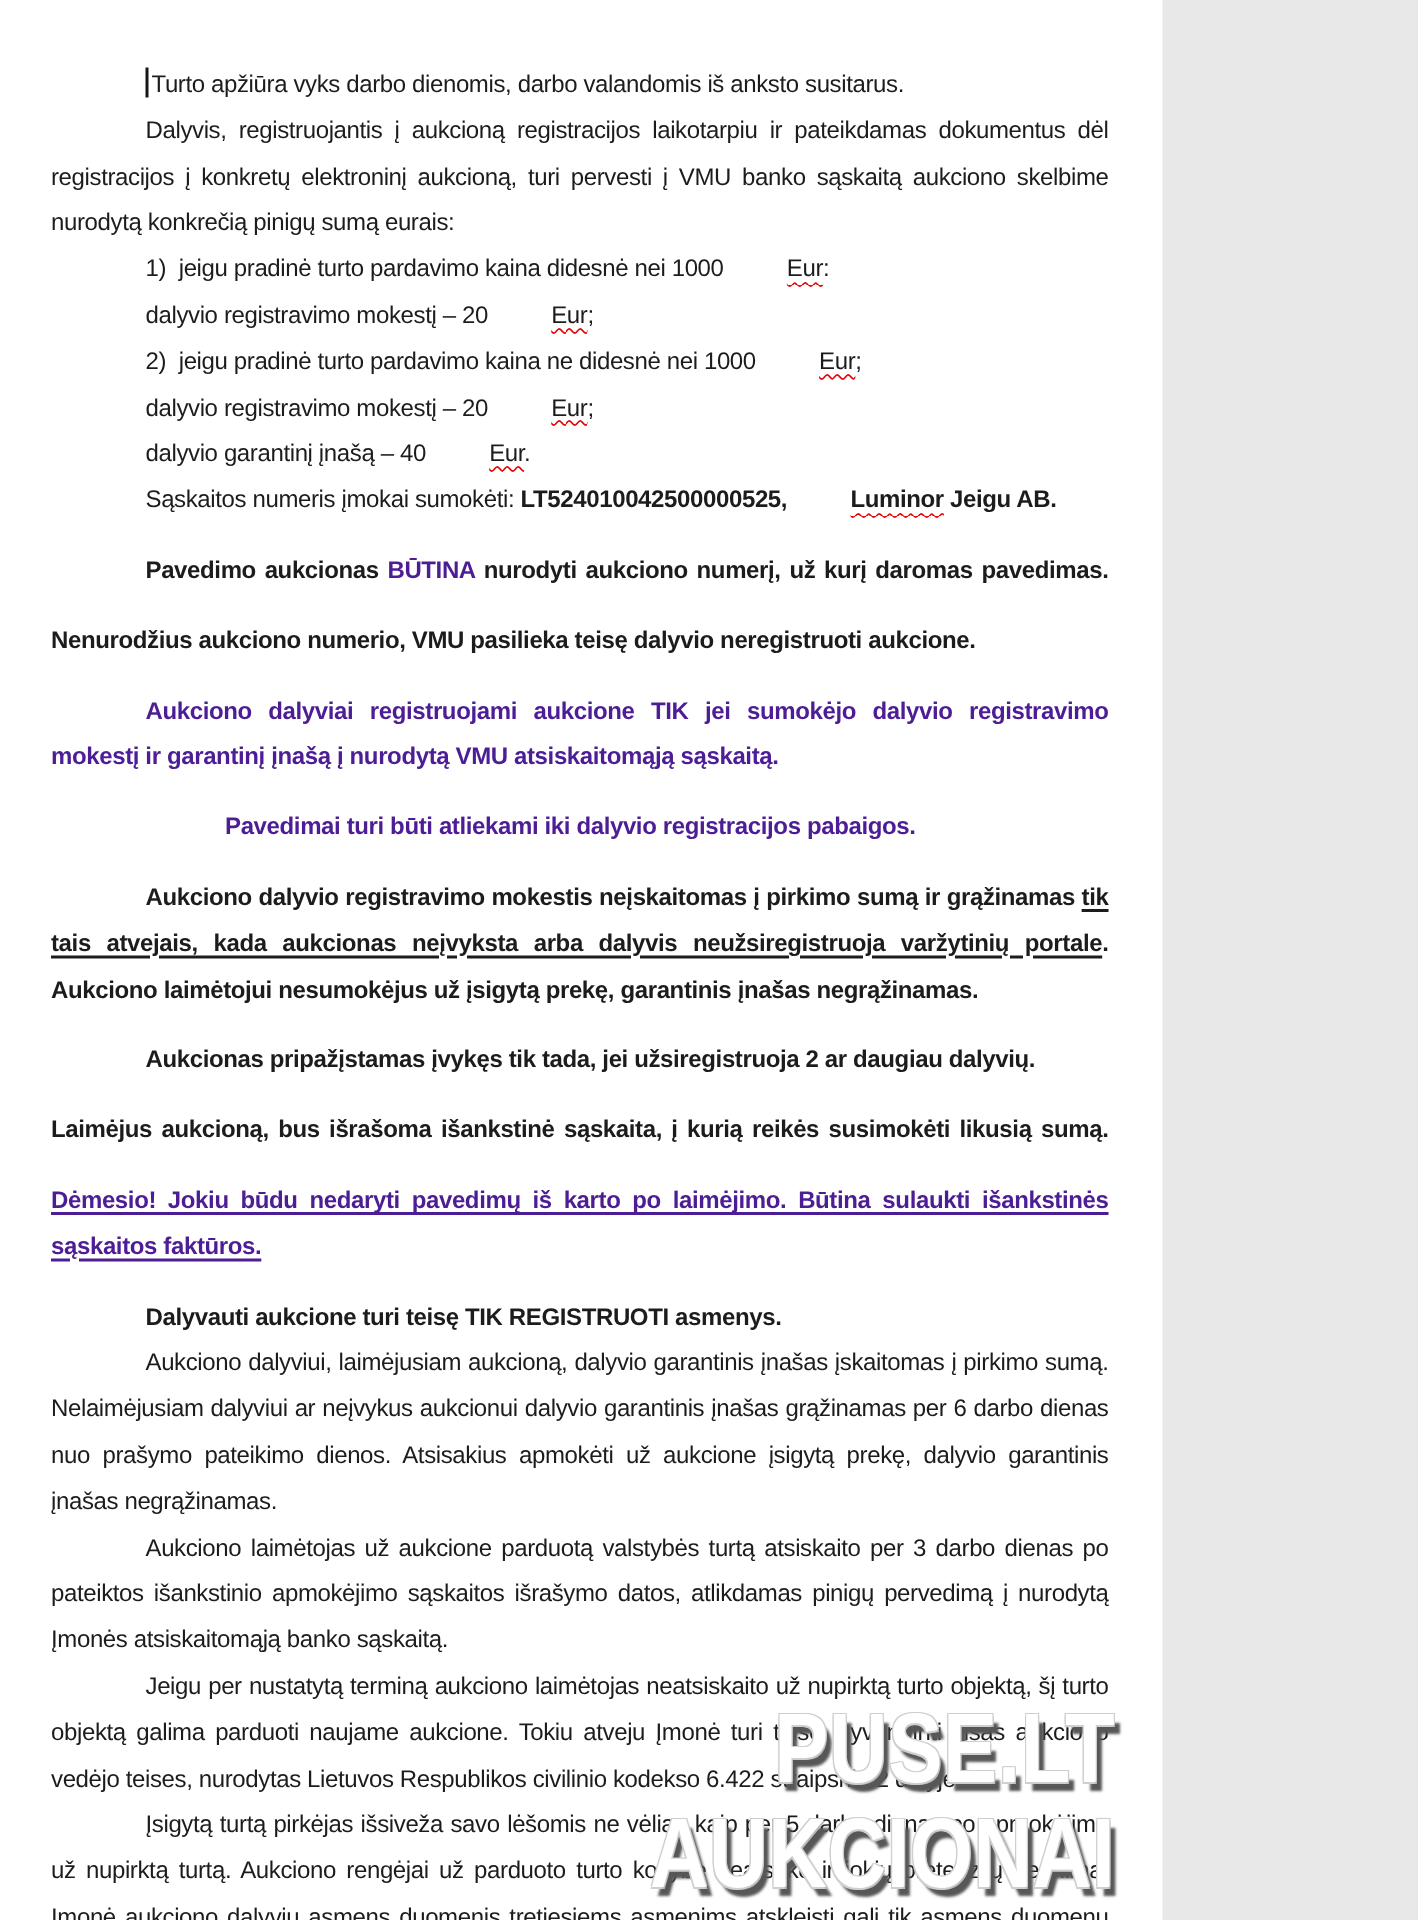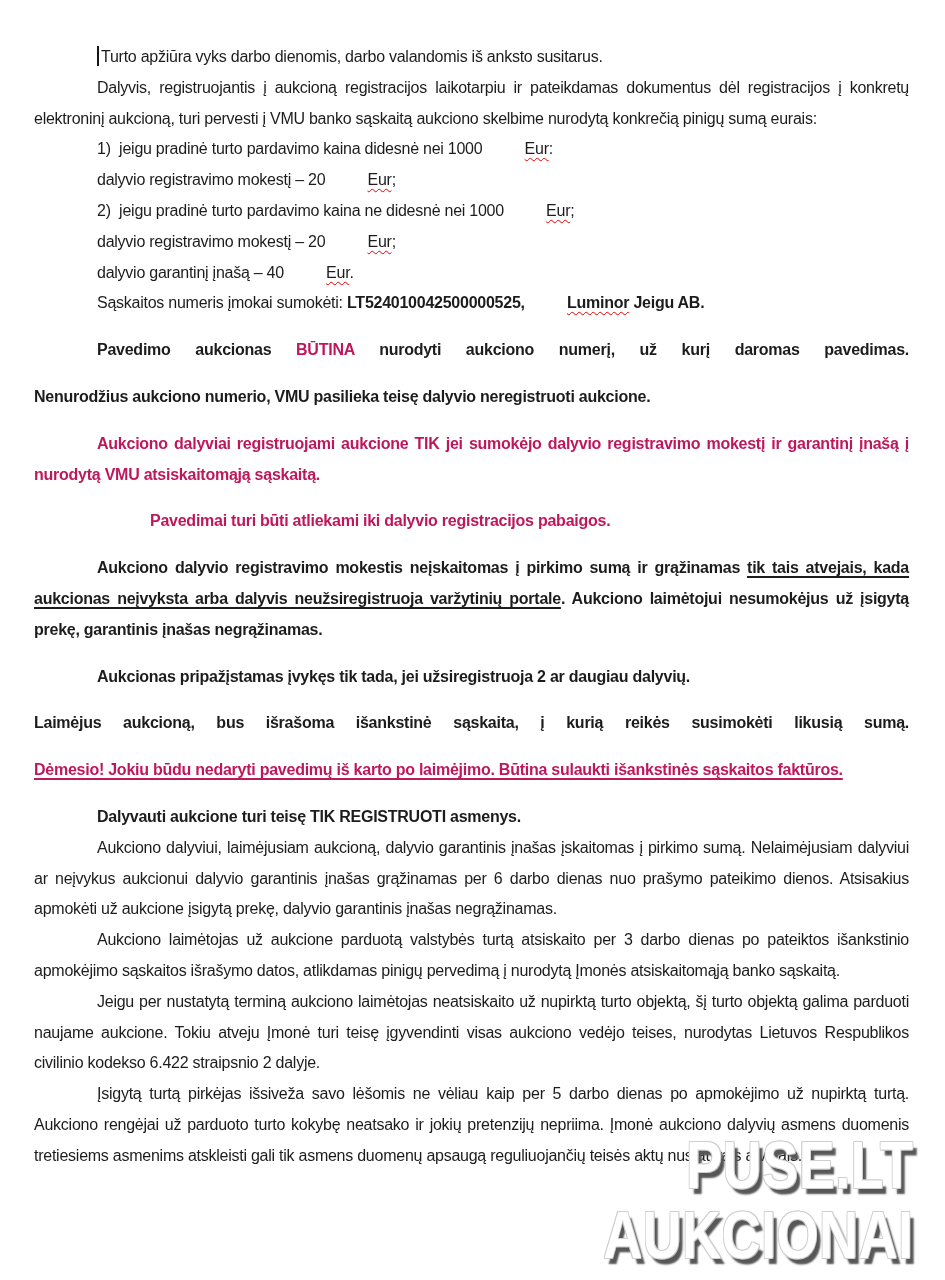--- a/index.html
+++ b/index.html
@@ -1,34 +1,34 @@
 <!DOCTYPE html>
 <html><head>
 <meta charset="utf-8">
 <style>
   html,body{margin:0;padding:0;background:#e8e8e8;}
   .page{
     position:relative;
-    width:945px;height:1280px;
+    width:775px;height:1280px;
     background:#ffffff;
     overflow:hidden;
     font-family:"Liberation Sans","DejaVu Sans",sans-serif;
     font-size:16px;
     line-height:30.8px;
     color:#1c1c1c;
     letter-spacing:-0.25px;
     box-sizing:border-box;
     padding:42px 36px 0 34px;
   }
   p{margin:0;}
   .para{text-align:justify;text-indent:63px;}
   .noind{text-indent:0;}
   .listline{text-align:left;text-indent:63px;white-space:pre-wrap;}
   .bold{font-weight:bold;margin-top:16px;}
-  .red{color:#be185d;}
+  .red{color:#4c1d95;}
   .fjust{text-align:justify;text-align-last:justify;}
   .ul{text-decoration:underline;text-underline-offset:3px;text-decoration-thickness:1.5px;}
   u{text-decoration:underline;text-underline-offset:3px;text-decoration-thickness:1.5px;}
   .sp{
     text-decoration-line:underline;
     text-decoration-style:wavy;
     text-decoration-color:#e60000;
     text-decoration-thickness:1px;
     text-underline-offset:3px;
     padding-left:38px;

